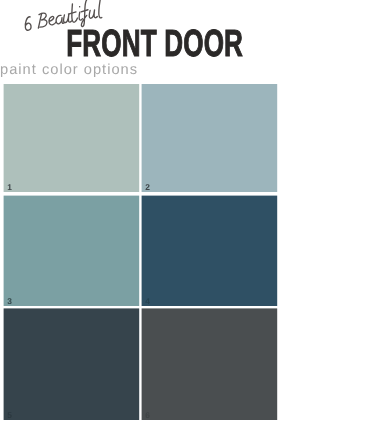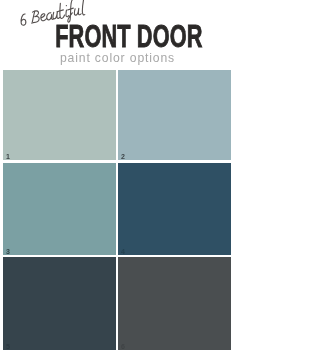--- a/index.html
+++ b/index.html
@@ -4,21 +4,21 @@
 <style>
   html,body{margin:0;padding:0;}
   body{width:235px;height:353px;background:#ffffff;font-family:"Liberation Sans",sans-serif;overflow:hidden;}
   .page{position:relative;width:235px;height:353px;background:#fff;}
   .script{position:absolute;left:0px;top:0px;}
   .title{position:absolute;left:1px;top:21px;width:235px;text-align:right;
          font-family:"Liberation Sans",sans-serif;font-weight:700;font-size:31.5px;
          color:#2b2928;line-height:31.5px;white-space:nowrap;letter-spacing:0.2px;}
   .title span{display:inline-block;transform:scaleX(.69);transform-origin:center top;
               -webkit-text-stroke:0.85px #2b2928;}
-  .sub{position:absolute;left:0;top:51px;width:235px;text-align:center;
+  .sub{position:absolute;left:0;top:51px;width:235px;
        font-family:"Liberation Sans",sans-serif;font-weight:400;font-size:12.2px;
        color:#a8a8a8;letter-spacing:.85px;}
   .grid{position:absolute;left:0;top:0;width:235px;height:353px;}
   .sw{position:absolute;}
   .sw.c0{left:3px;width:113px;}
   .sw.c1{left:118px;width:113px;}
   .sw.r0{top:70px;height:90px;}
   .sw.r1{top:163px;height:92px;}
   .sw.r2{top:257px;height:93px;}
 

